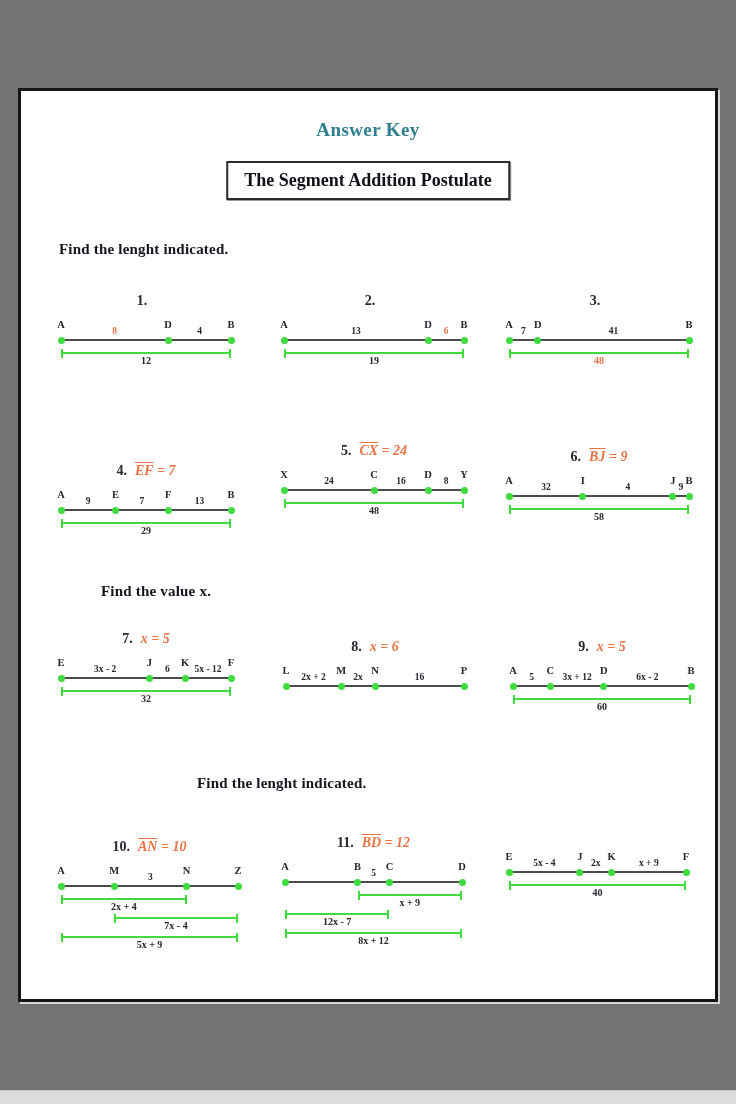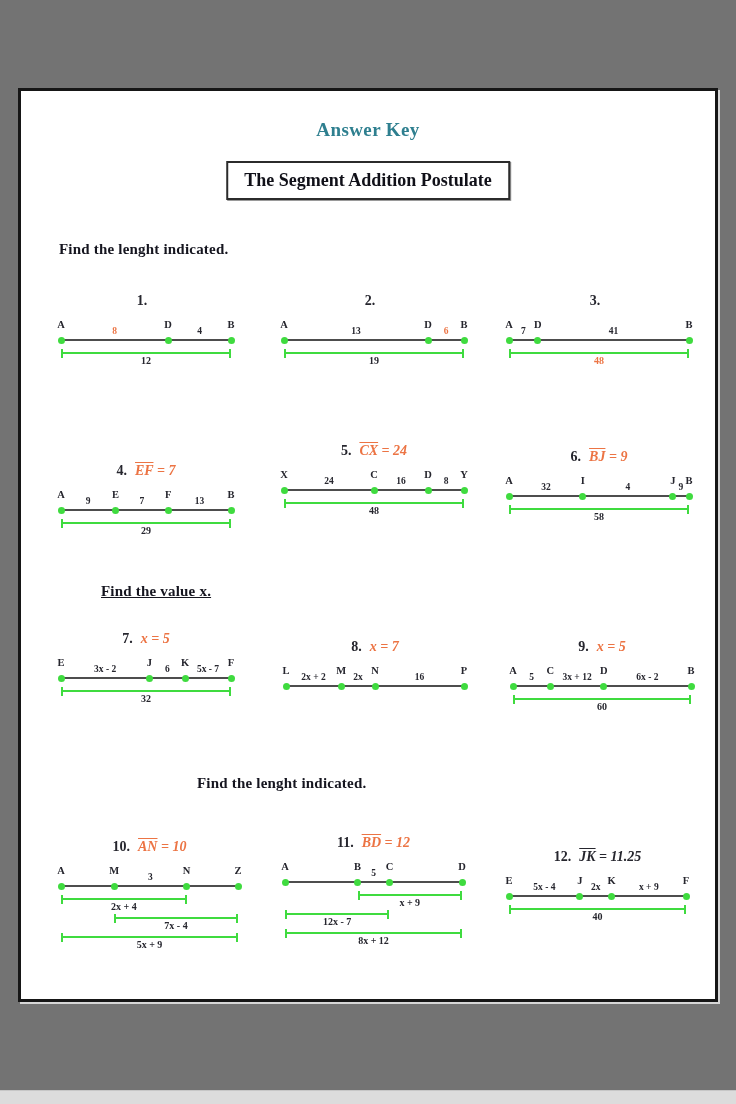--- a/index.html
+++ b/index.html
@@ -10,21 +10,21 @@
           font-family:"Liberation Serif",serif;}
   .frame{position:absolute;left:18px;top:88px;width:694px;height:908px;
          border:3px solid #161616;background:#fff;box-shadow:2px 2px 0 #d7d7d7;}
   .answer-key{position:absolute;left:0;right:0;top:28px;text-align:center;
               font-weight:bold;font-size:19px;color:var(--teal);letter-spacing:.4px;}
   .title-box{position:absolute;left:50%;transform:translateX(-50%);top:70px;
              border:2px solid #2b2b2b;padding:7px 16px;font-weight:bold;font-size:18px;
              color:#101018;white-space:nowrap;box-shadow:1px 1px 0 #9a9a9a;}
   .section{position:absolute;font-weight:bold;font-size:15px;color:#15151f;letter-spacing:.2px;}
   #sec1{left:38px;top:150px;}
-  #sec2{left:80px;top:492px;text-decoration:underline;}
+  #sec2{left:80px;top:492px;}
   #sec3{left:176px;top:684px;}
 
   .problem{position:absolute;}
   .ptitle{text-align:center;font-weight:bold;font-size:14px;color:var(--ink);
           height:20px;margin-bottom:4px;white-space:nowrap;}
   .pnum{margin-right:8px;}
   .pans{font-style:italic;}
   .ol{text-decoration:overline;}
   .linewrap{position:relative;height:32px;}
   .baseline{position:absolute;left:0;right:0;top:22px;border-top:2.5px solid var(--line);}
@@ -193,31 +193,31 @@
             <span class="dot" style="left: calc(0% - 3.5px);"></span>
             <span class="ptlabel" style="left: 0%;">E</span>
             <span class="dot" style="left: calc(52% - 3.5px);"></span>
             <span class="ptlabel" style="left: 52%;">J</span>
             <span class="dot" style="left: calc(73% - 3.5px);"></span>
             <span class="ptlabel" style="left: 73%;">K</span>
             <span class="dot" style="left: calc(100% - 3.5px);"></span>
             <span class="ptlabel" style="left: 100%;">F</span>
             <span class="seglabel" style="left: 26%;">3x - 2</span>
             <span class="seglabel" style="left: 62.5%;">6</span>
-            <span class="seglabel" style="left: 86.5%;">5x - 7</span>
+            <span class="seglabel" style="left: 86.5%;">5x - 12</span>
           </div>
           <div class="measure" style="margin-left: 0%; width: 100%;">
             <span class="tick tl"></span>
             <span class="tick tr"></span>
             <div class="mline"></div>
             <span class="mlabel">32</span>
           </div>
         </div>
         <div class="problem" style="left: 265px; top: 548px; width: 178px;">
-          <div class="ptitle"><span class="pnum">8.</span><span class="pans" style="color: var(--orange);"><span>x = 7</span></span></div>
+          <div class="ptitle"><span class="pnum">8.</span><span class="pans" style="color: var(--orange);"><span>x = 6</span></span></div>
           <div class="linewrap">
             <div class="baseline"></div>
             <span class="dot" style="left: calc(0% - 3.5px);"></span>
             <span class="ptlabel" style="left: 0%;">L</span>
             <span class="dot" style="left: calc(31% - 3.5px);"></span>
             <span class="ptlabel" style="left: 31%;">M</span>
             <span class="dot" style="left: calc(50% - 3.5px);"></span>
             <span class="ptlabel" style="left: 50%;">N</span>
             <span class="dot" style="left: calc(100% - 3.5px);"></span>
             <span class="ptlabel" style="left: 100%;">P</span>
@@ -309,21 +309,20 @@
             <span class="mlabel">12x - 7</span>
           </div>
           <div class="measure" style="margin-left: 0%; width: 100%;">
             <span class="tick tl"></span>
             <span class="tick tr"></span>
             <div class="mline"></div>
             <span class="mlabel">8x + 12</span>
           </div>
         </div>
         <div class="problem" style="left: 488px; top: 758px; width: 177px;">
-          <div class="ptitle"><span class="pnum">12.</span><span class="pans" style="color: var(--ink);"><span class="ol">JK</span><span> = 11.25</span></span></div>
           <div class="linewrap">
             <div class="baseline"></div>
             <span class="dot" style="left: calc(0% - 3.5px);"></span>
             <span class="ptlabel" style="left: 0%;">E</span>
             <span class="dot" style="left: calc(40% - 3.5px);"></span>
             <span class="ptlabel" style="left: 40%;">J</span>
             <span class="dot" style="left: calc(58% - 3.5px);"></span>
             <span class="ptlabel" style="left: 58%;">K</span>
             <span class="dot" style="left: calc(100% - 3.5px);"></span>
             <span class="ptlabel" style="left: 100%;">F</span>

